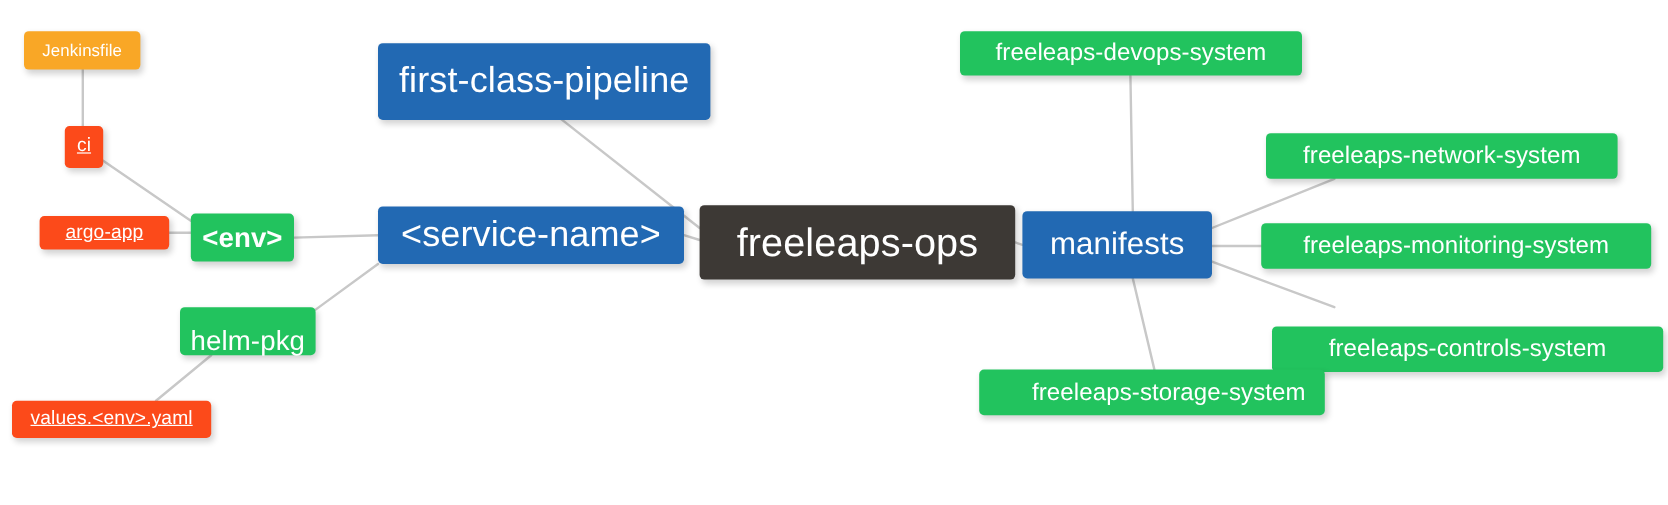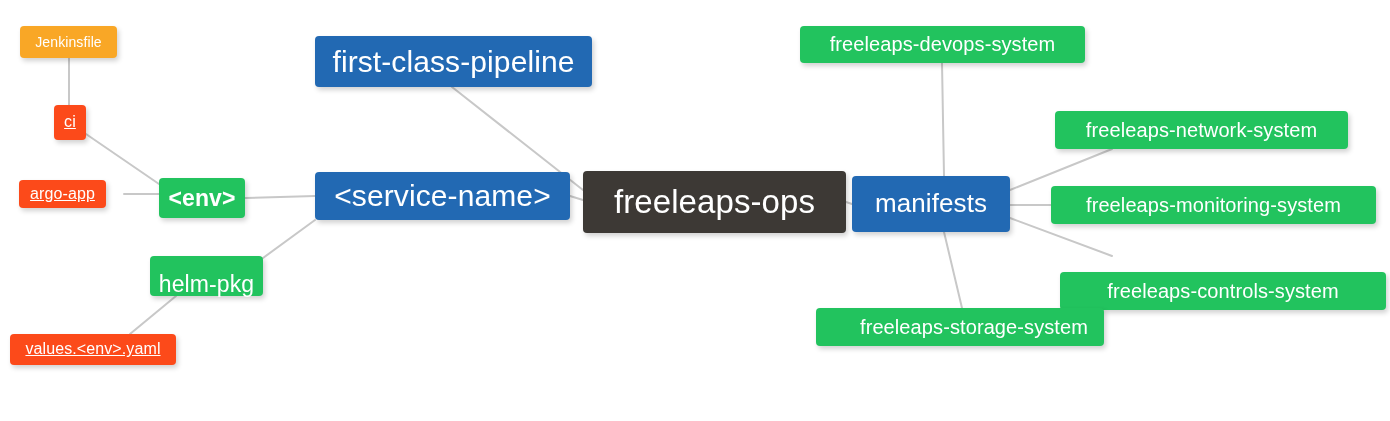--- a/index.html
+++ b/index.html
@@ -71,42 +71,42 @@
       <line x1="944" y1="176" x2="942" y2="63" stroke="#c8c8c8" stroke-width="2" stroke-linecap="round"></line>
       <line x1="1010" y1="190" x2="1112" y2="149" stroke="#c8c8c8" stroke-width="2" stroke-linecap="round"></line>
       <line x1="1010" y1="205" x2="1051" y2="205" stroke="#c8c8c8" stroke-width="2" stroke-linecap="round"></line>
       <line x1="1010" y1="218" x2="1112" y2="256" stroke="#c8c8c8" stroke-width="2" stroke-linecap="round"></line>
       <line x1="944" y1="232" x2="962" y2="308" stroke="#c8c8c8" stroke-width="2" stroke-linecap="round"></line>
     </svg>
   <div id="node-layer">
       <div class="node n-root s-root" style="left: 583px; top: 171px; width: 263px; height: 62px;">
         <span>freeleaps-ops</span>
       </div>
-      <div class="node n-blue s-xl" style="left: 315px; top: 36px; width: 277px; height: 51px;">
+      <div class="node n-blue s-xl" style="left: 315px; top: 36px; width: 277px; height: 64px;">
         <span>first-class-pipeline</span>
       </div>
       <div class="node n-blue s-xl" style="left: 315px; top: 172px; width: 255px; height: 48px;">
         <span>&lt;service-name&gt;</span>
       </div>
       <div class="node n-blue s-lg" style="left: 852px; top: 176px; width: 158px; height: 56px;">
         <span>manifests</span>
       </div>
       <div class="node n-green s-md" style="left: 159px; top: 178px; width: 86px; height: 40px; font-weight: bold;">
         <span>&lt;env&gt;</span>
       </div>
       <div class="node n-green s-md" style="left: 150px; top: 256px; width: 113px; height: 40px; align-items: flex-end;">
         <span>helm-pkg</span>
       </div>
       <div class="node n-orange s-xxs" style="left: 20px; top: 26px; width: 97px; height: 32px;">
         <span>Jenkinsfile</span>
       </div>
       <div class="node n-red s-xs" style="left: 54px; top: 105px; width: 32px; height: 35px;">
         <span>ci</span>
       </div>
-      <div class="node n-red s-xs" style="left: 19px; top: 180px; width: 87px; height: 28px;">
+      <div class="node n-red s-xs" style="left: 33px; top: 180px; width: 108px; height: 28px;">
         <span>argo-app</span>
       </div>
       <div class="node n-red s-xs" style="left: 10px; top: 334px; width: 166px; height: 31px;">
         <span>values.&lt;env&gt;.yaml</span>
       </div>
       <div class="node n-green s-sm" style="left: 800px; top: 26px; width: 285px; height: 37px;">
         <span>freeleaps-devops-system</span>
       </div>
       <div class="node n-green s-sm" style="left: 1055px; top: 111px; width: 293px; height: 38px;">
         <span>freeleaps-network-system</span>

